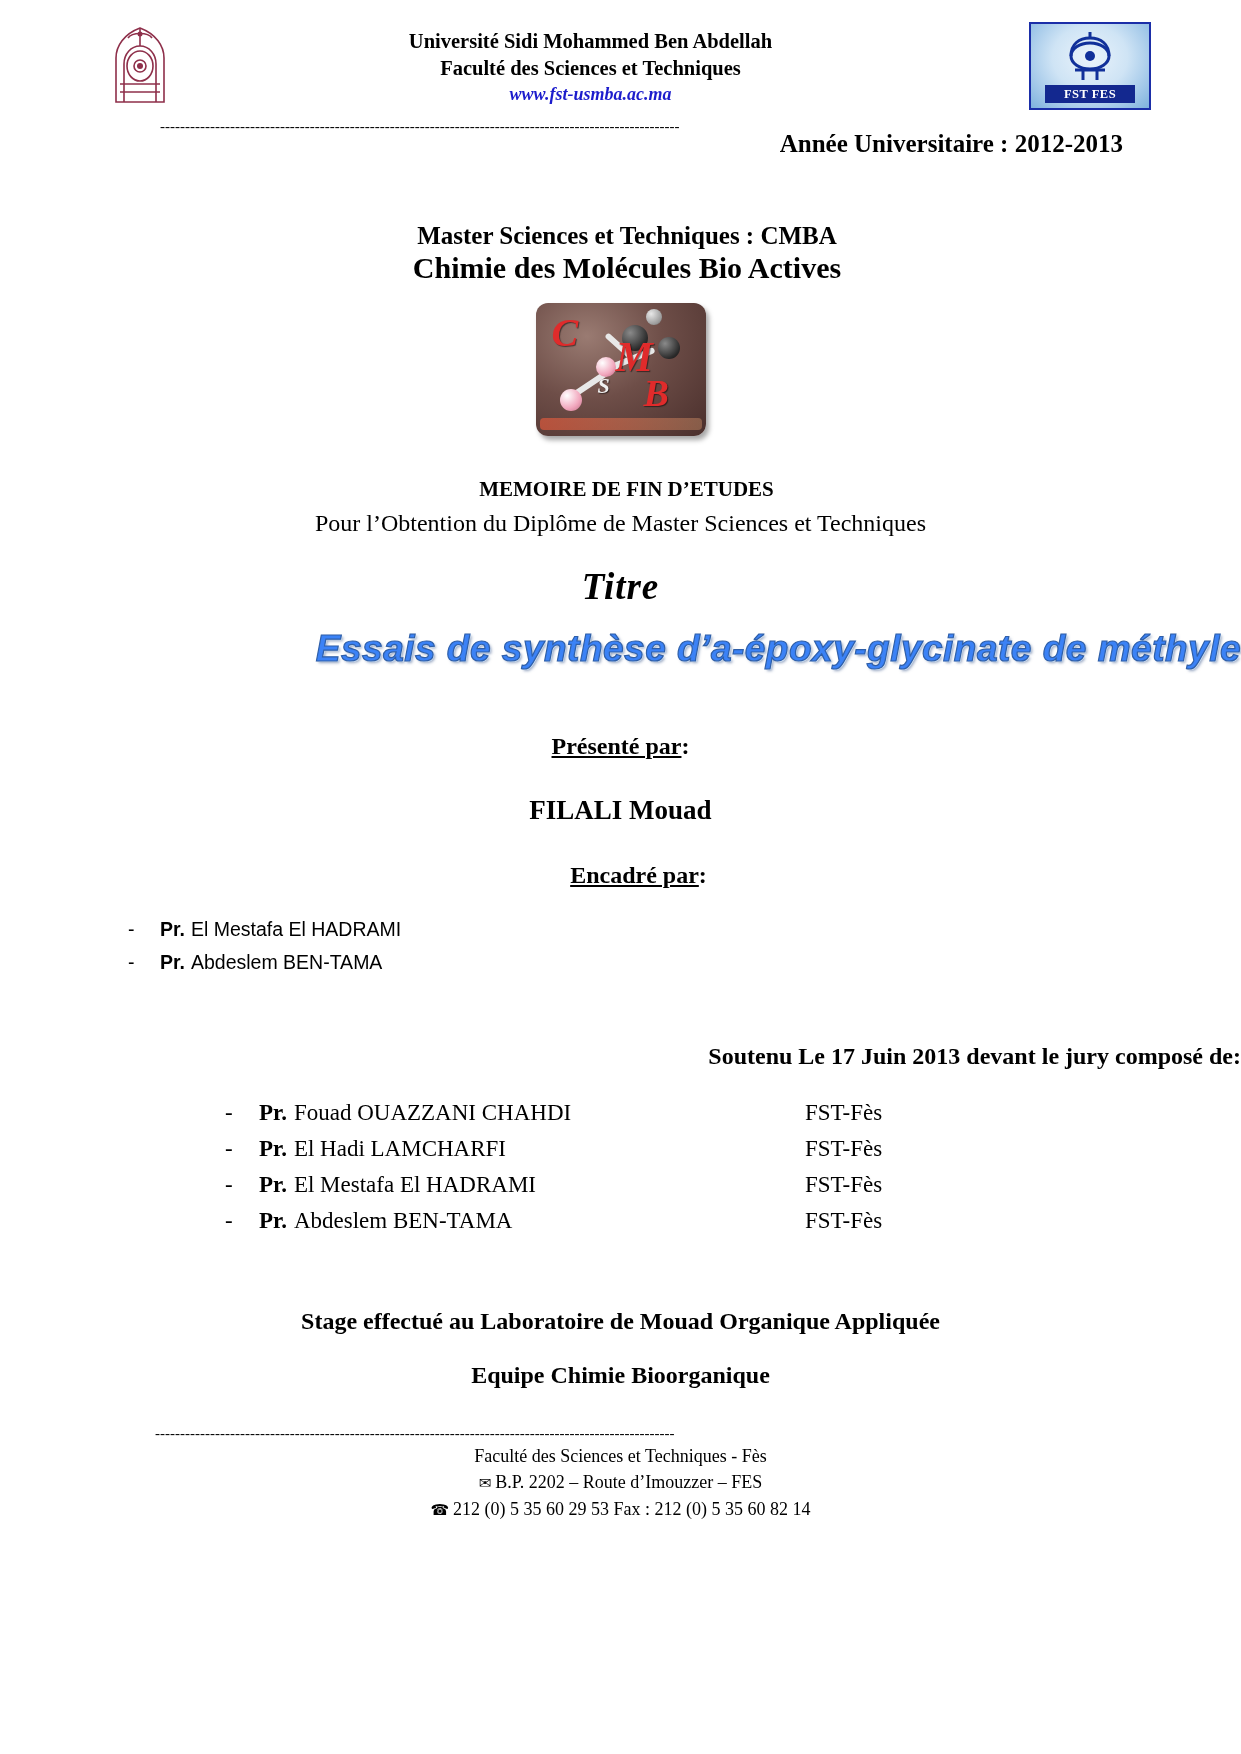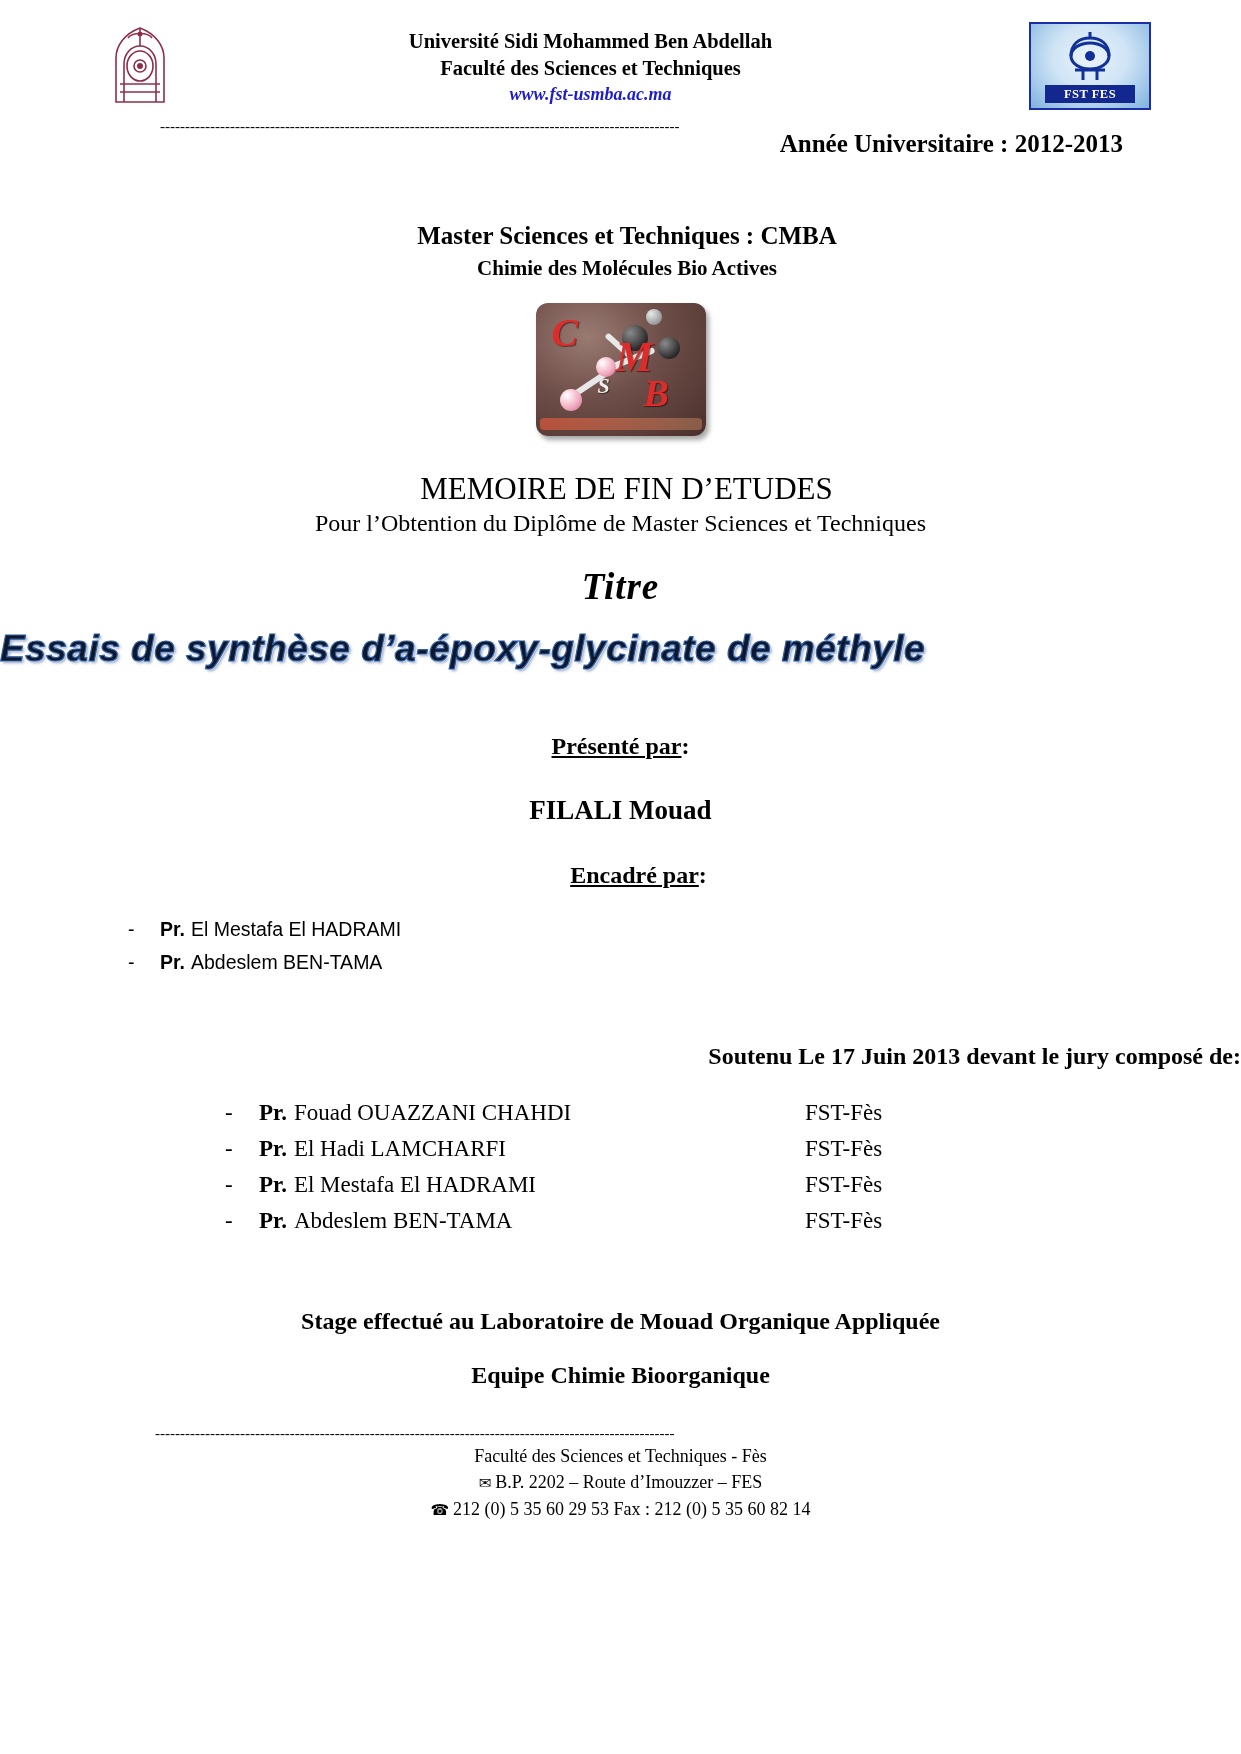--- a/index.html
+++ b/index.html
@@ -121,21 +121,21 @@
     text-align: center;
     padding-left: 13px;
   }
   .master .l1 {
     font-weight: bold;
     font-size: 25px;
     line-height: 32px;
   }
   .master .l2 {
     font-weight: bold;
-    font-size: 21px;
+    font-size: 30px;
     line-height: 32px;
   }
 
   
   .cmba-logo {
     position: absolute;
     top: 303px;
     left: 50%;
     margin-left: -85px;
     width: 170px;
@@ -177,22 +177,22 @@
   }
 
   
   .memoire {
     position: absolute;
     top: 472px;
     left: 0; right: 0;
     text-align: center;
   }
   .memoire .m1 {
-    font-weight: normal;
-    font-size: 31px;
+    font-weight: bold;
+    font-size: 21px;
     line-height: 34px;
     margin-left: 12px;
   }
   .memoire .m2 {
     font-size: 24px;
     line-height: 34px;
   }
 
   .titre-word {
     position: absolute;
@@ -204,27 +204,27 @@
     font-weight: bold;
     font-size: 37px;
     letter-spacing: 1px;
     color: #000;
   }
 
   .wordart {
     position: absolute;
     top: 628px;
     left: 0; right: 0;
-    text-align: left;
+    text-align: right;
     font-family: "Liberation Sans", sans-serif;
     font-weight: bold;
     font-style: italic;
     font-size: 37px;
     letter-spacing: 0.5px;
-    color: #0f172a;
+    color: #3b82f6;
     -webkit-text-stroke: 1.2px #2f5fa8;
     text-shadow:
       1px 1px 0 #cfe0f2,
       2px 2px 3px rgba(60,90,140,0.55);
     white-space: nowrap;
   }
 
   
   .presente {
     position: absolute;

